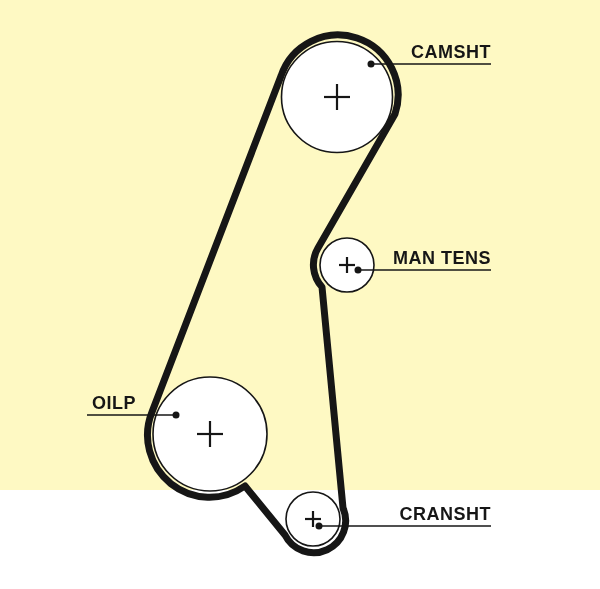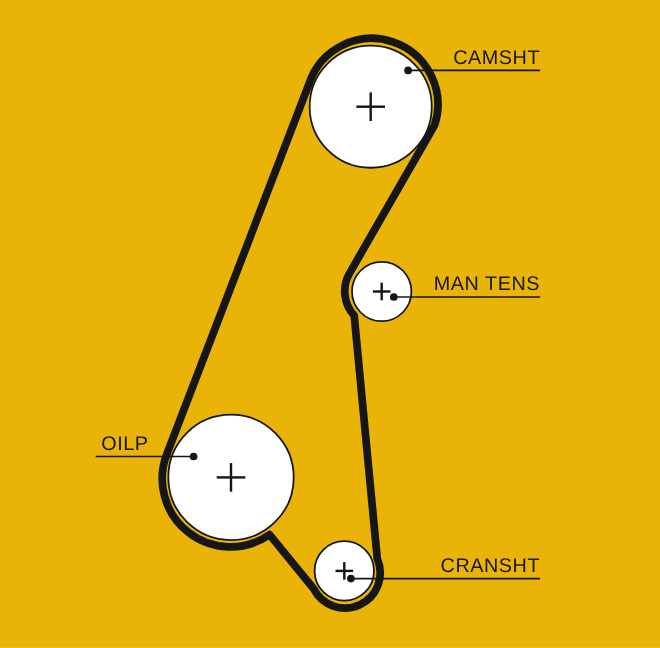--- a/index.html
+++ b/index.html
@@ -5,22 +5,23 @@
   html, body {
     margin: 0;
     padding: 0;
     background: #ffffff;
     width: 600px;
     height: 589px;
     overflow: hidden;
   }
   .canvas {
     width: 600px;
-    height: 589px;
-    background: #eab308;
+    height: 490px;
+    background: #fef9c3;
+    font-weight: bold;
   }
   svg { display: block; }
   .belt {
     fill: none;
     stroke: #161616;
     stroke-width: 7;
     stroke-linejoin: round;
   }
   .pulley {
     fill: #ffffff;

